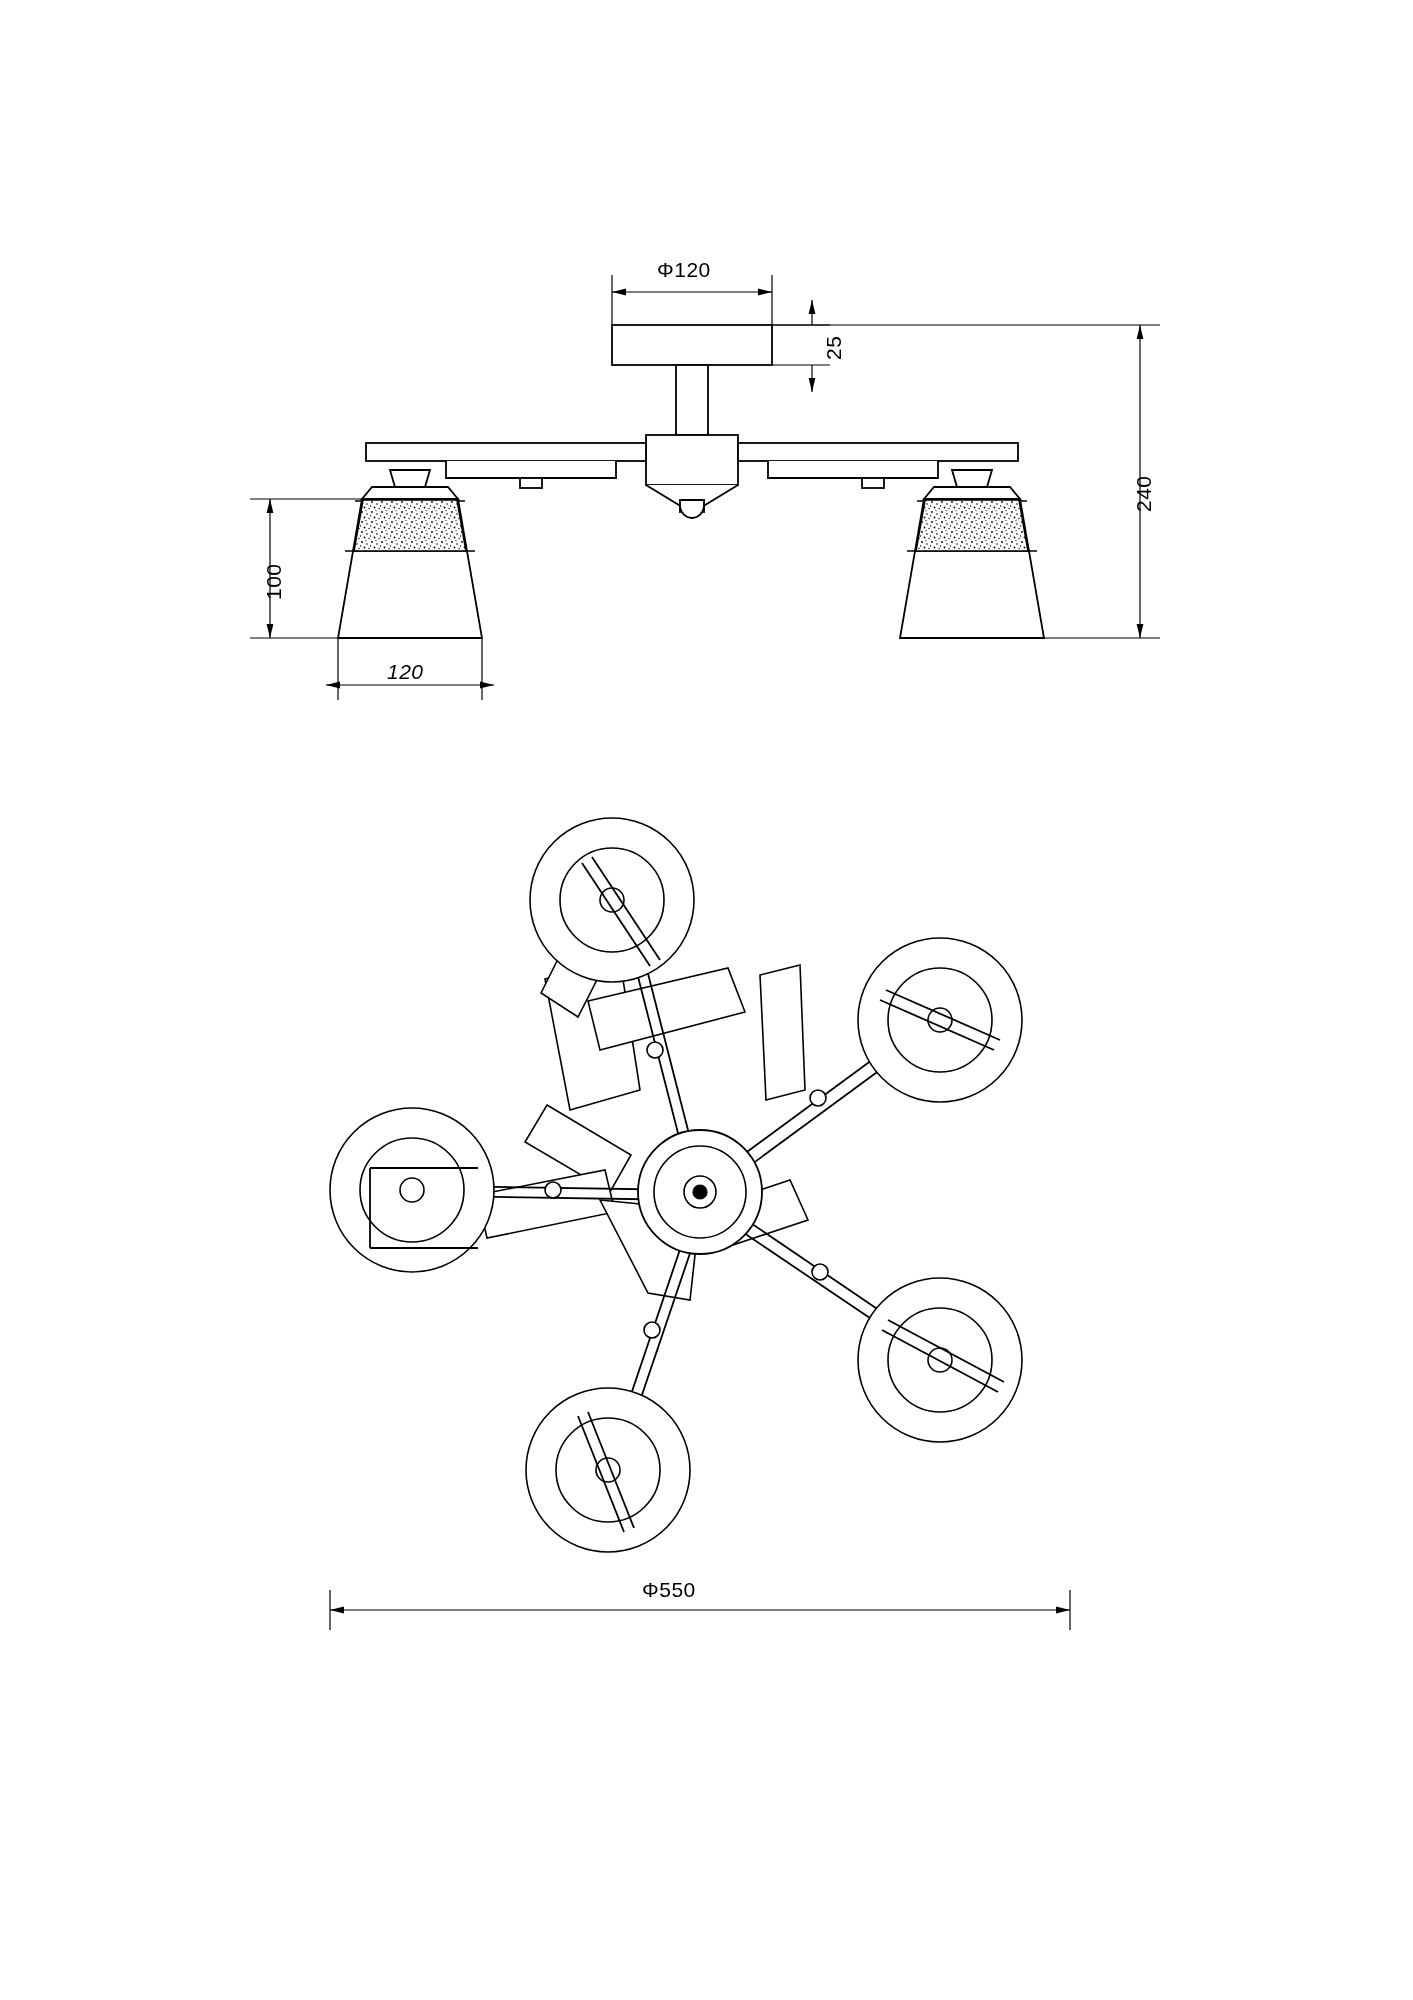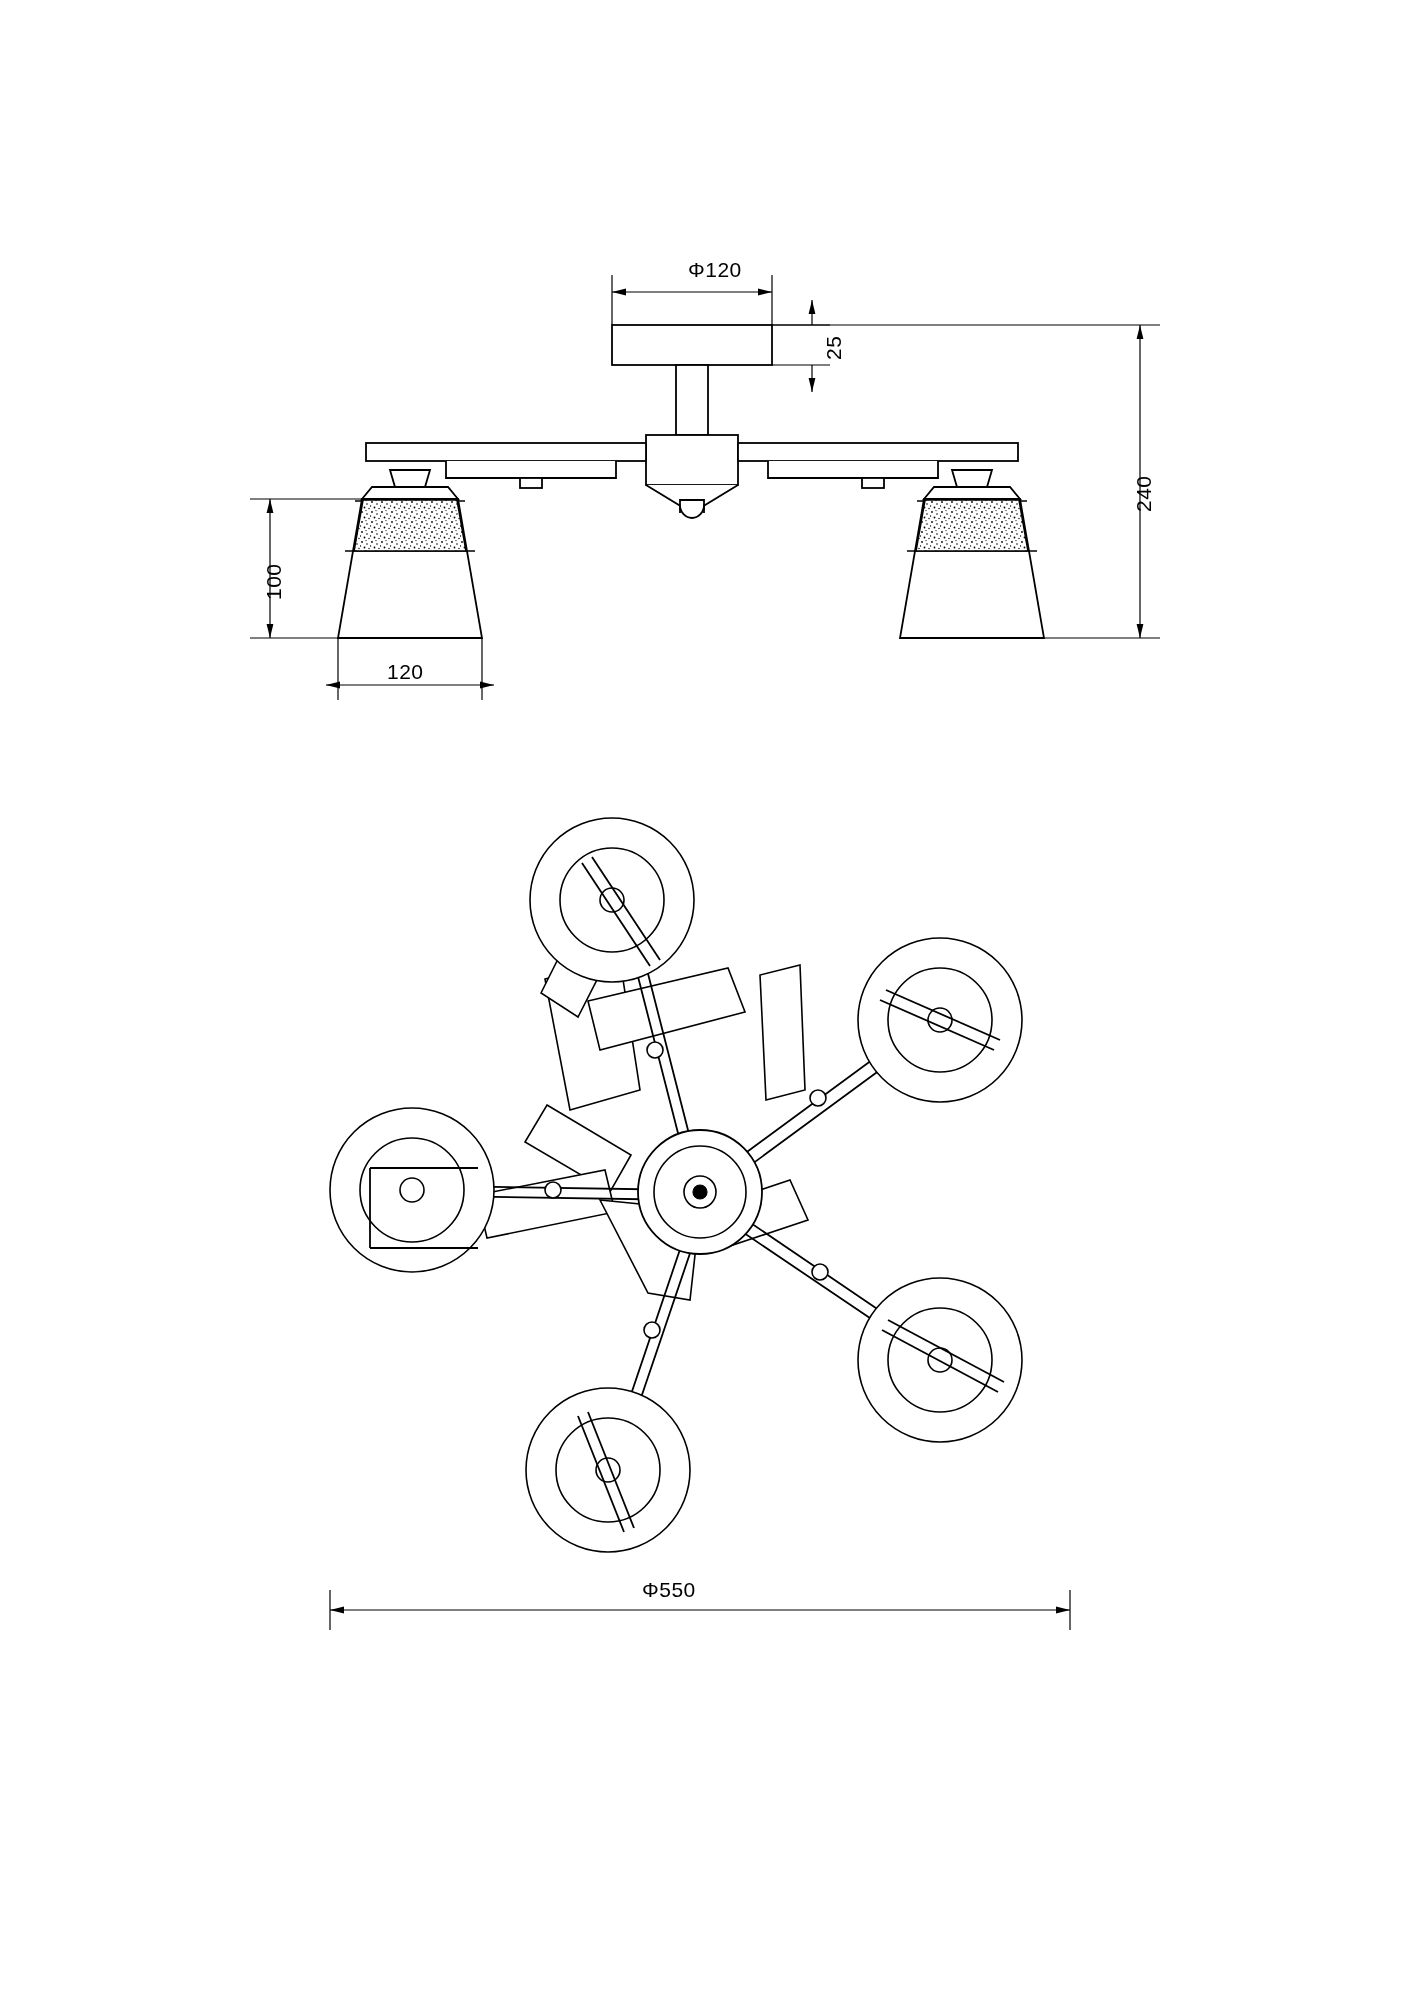--- a/index.html
+++ b/index.html
@@ -216,18 +216,18 @@
     </g>
 
     <g stroke="#000" stroke-width="1.2">
       <path d="M330,1610 L1070,1610" marker-start="url(#arrL)" marker-end="url(#arrR)"></path>
       <path d="M330,1590 L330,1630"></path>
       <path d="M1070,1590 L1070,1630"></path>
     </g>
   </g>
 </svg>
 
-<div class="dim-label" style="left:657px; top:258px;margin-left:31px;">Φ120</div>
+<div class="dim-label" style="left:657px; top:258px;">Φ120</div>
 <div class="dim-label vert" style="left:822px; top:360px;">25</div>
 <div class="dim-label vert" style="left:1132px; top:512px;">240</div>
 <div class="dim-label vert" style="left:262px; top:600px;">100</div>
-<div class="dim-label" style="left:387px; top:660px;">120</div>
+<div class="dim-label" style="left:387px; top:660px;font-style:italic;">120</div>
 <div class="dim-label" style="left:642px; top:1578px;">Φ550</div>
 
 </body></html>

